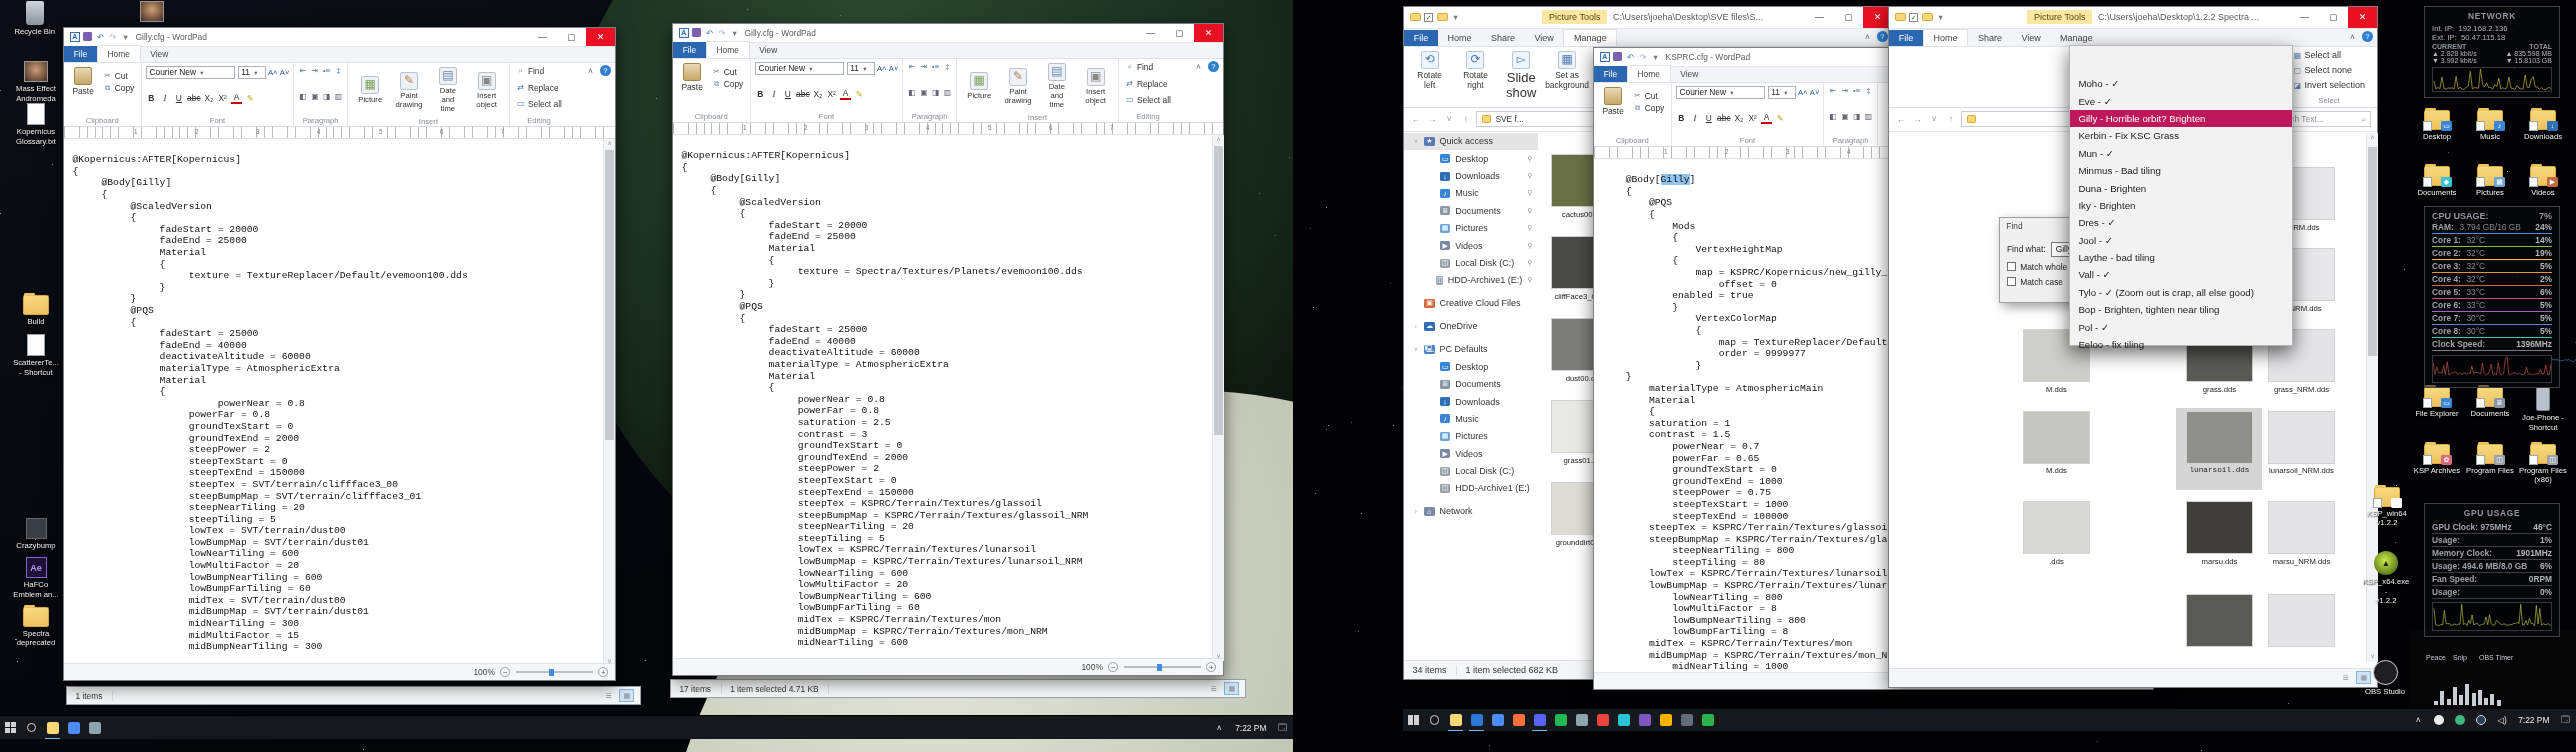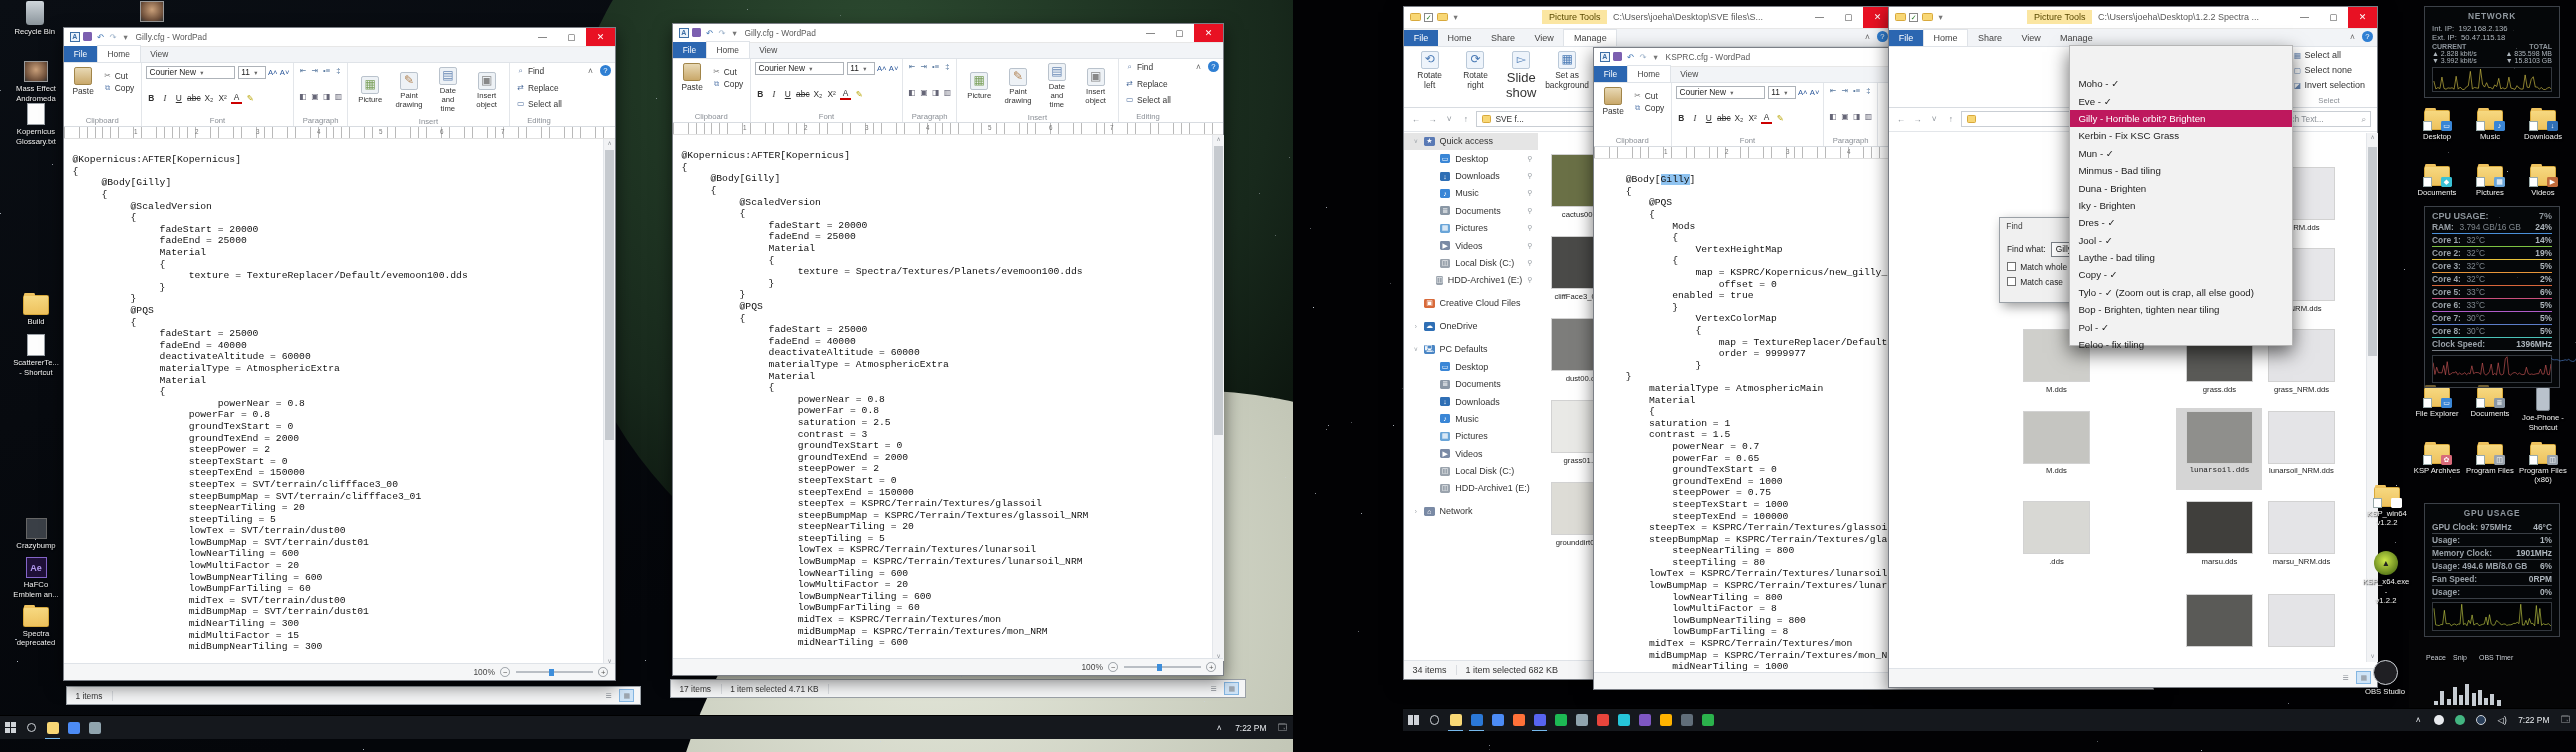--- a/index.html
+++ b/index.html
@@ -1312,21 +1312,21 @@
         <div class="pitem">Eve - ✓</div>
         <div class="pitem selected">Gilly - Horrible orbit? Brighten</div>
         <div class="pitem">Kerbin - Fix KSC Grass</div>
         <div class="pitem">Mun - ✓</div>
         <div class="pitem">Minmus - Bad tiling</div>
         <div class="pitem">Duna - Brighten</div>
         <div class="pitem">Iky - Brighten</div>
         <div class="pitem">Dres - ✓</div>
         <div class="pitem">Jool - ✓</div>
         <div class="pitem">Laythe - bad tiling</div>
-        <div class="pitem">Copy - ✓</div>
+        <div class="pitem">Vall - ✓</div>
         <div class="pitem">Tylo - ✓ (Zoom out is crap, all else good)</div>
         <div class="pitem">Bop - Brighten, tighten near tiling</div>
         <div class="pitem">Pol - ✓</div>
         <div class="pitem">Eeloo - fix tiling</div>
       </div>
     </div>
     <div class="dicon" style="position: absolute; left: 2412px; top: 110px; width: 50px;">
       <div class="folder shortcut">
         <span class="overlay" style="background: rgb(58, 134, 214);">▭</span>
       </div>

